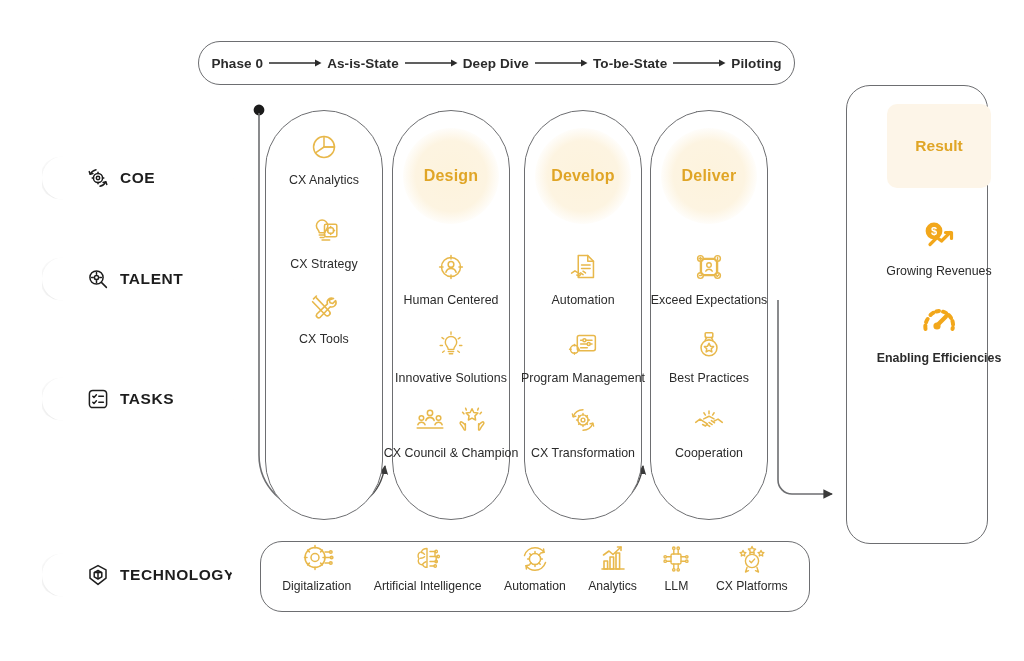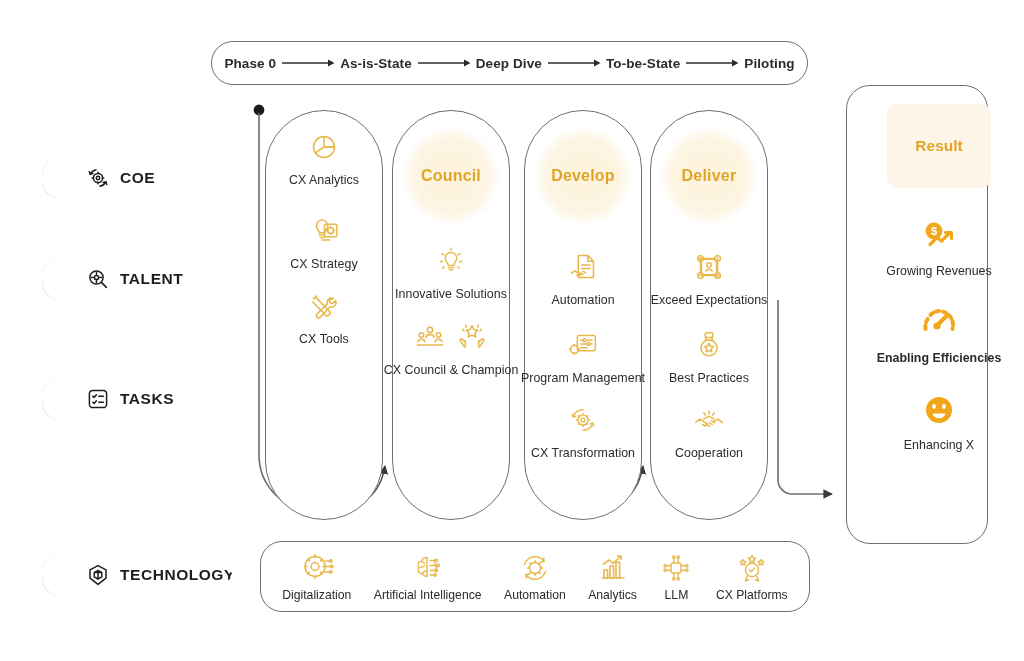--- a/index.html
+++ b/index.html
@@ -9,21 +9,21 @@
     font-family: "Liberation Sans", sans-serif;
     overflow: hidden;
   }
   #stage { position: relative; width: 1024px; height: 661px; }
 
   
   #wires { position: absolute; inset: 0; width: 1024px; height: 661px; pointer-events: none; z-index: 1; }
 
   
   .phase-bar {
-    position: absolute; left: 211px; top: 41px;
+    position: absolute; left: 198px; top: 41px;
     width: 597px; height: 44px;
     border: 1.3px solid #6d6e71;
     border-radius: 22px;
     display: flex; align-items: center; justify-content: center;
     gap: 0px;
     background: #fff;
     z-index: 3;
   }
   .phase-label {
     font-size: 13.5px; font-weight: 700; color: #2b2b2b;
@@ -113,21 +113,21 @@
   .r-sp3 { margin-top: 22px; }
 
   
   .tech-bar {
     position: absolute; left: 260px; top: 541px;
     width: 550px; height: 71px;
     border: 1.2px solid #6d6e71;
     border-radius: 22px;
     background: #fff;
     z-index: 3;
-    display: flex; align-items: center; justify-content: space-around;
+    display: flex; align-items: flex-start; justify-content: space-around;
     padding: 0 10px;
   }
   .tech-item { display: flex; flex-direction: column; align-items: center; }
   .tech-item .tico { width: 34px; height: 34px; }
   .tech-item .tlbl { margin-top: 3px; font-size: 12.2px; color: #2b2b2b; white-space: nowrap; }
 </style>
 </head>
 <body>
 
 <div id="stage">
@@ -273,23 +273,36 @@
             <path d="M30 12.2a4.6 4.6 0 0 0-6.4 5.6L12.5 28.4a2.5 2.5 0 0 0 3.5 3.5l10.6-11.1a4.6 4.6 0 0 0 5.6-6.4l-3 3-2.8-.8-.8-2.8z"></path>
           </g>
         </svg>
       </div>
       <div class="lbl">CX Tools</div>
     </div>
   </div>
 
   <div class="stage-col" style="left:376px">
     <div class="stage-head">
-      <span>Council</span>
-    </div>
-
+      <span>Design</span>
+    </div>
+
+    <div class="item sp-a">
+      <div class="ico-row">
+        <svg class="ico" viewBox="0 0 40 40">
+          <g fill="none" stroke="#e8b84b" stroke-width="1.6" stroke-linecap="round" stroke-linejoin="round">
+            <circle cx="20" cy="20" r="10"></circle>
+            <circle cx="20" cy="17.3" r="3"></circle>
+            <path d="M14.6 25.6a5.6 5.6 0 0 1 10.8 0"></path>
+            <path d="M20 8v3.6M20 28.4V32M8 20h3.6M28.4 20H32"></path>
+          </g>
+        </svg>
+      </div>
+      <div class="lbl">Human Centered</div>
+    </div>
 
     <div class="item sp-b">
       <div class="ico-row">
         <svg class="ico" viewBox="0 0 40 40">
           <g fill="none" stroke="#e8b84b" stroke-width="1.5" stroke-linecap="round" stroke-linejoin="round">
             <path d="M15.5 21a6 6 0 1 1 9 0c-1.1 1.3-1.5 2.1-1.6 3.6h-5.8c-.1-1.5-.5-2.3-1.6-3.6z"></path>
             <path d="M17.2 26.8h5.6M18.2 29.2h3.6"></path>
             <path d="M20 6.2v2.4M10.5 12.2l1.9 1.3M29.5 12.2l-1.9 1.3M8.6 20.6h2.4M29 20.6h2.4M11.2 27.6l1.7-1.3M28.8 27.6l-1.7-1.3"></path>
           </g>
         </svg>
@@ -456,29 +469,20 @@
           <path d="M8.5 28A14 14 0 0 1 11 17.5" stroke-dasharray="3.6 3.2"></path>
           <path d="M13.5 14A14 14 0 0 1 22 10" stroke-dasharray="3.6 3.2"></path>
           <path d="M26 10.7A14 14 0 0 1 35.5 28" stroke-dasharray="3.6 3.2"></path>
         </g>
         <path d="M29 15.5 20.5 24" fill="none" stroke="#f2a71b" stroke-width="4.2" stroke-linecap="round"></path>
         <circle cx="20" cy="25" r="3.6" fill="#f2a71b"></circle>
       </svg>
       <div class="rlbl">Enabling Efficiencies</div>
     </div>
 
-    <div class="r-item r-sp3">
-      <svg class="rico" viewBox="0 0 44 44">
-        <circle cx="22" cy="22" r="13" fill="#f2a71b"></circle>
-        <ellipse cx="17" cy="18.5" rx="1.9" ry="2.4" fill="#fff"></ellipse>
-        <ellipse cx="27" cy="18.5" rx="1.9" ry="2.4" fill="#fff"></ellipse>
-        <path d="M15.5 25.5a6.8 6.8 0 0 0 13 0z" fill="#fff"></path>
-      </svg>
-      <div class="rlbl">Enhancing X</div>
-    </div>
   </div>
 
   <div class="tech-bar">
     <div class="tech-item">
       <svg class="tico" viewBox="0 0 34 34">
         <g fill="none" stroke="#e8b84b" stroke-width="1.5" stroke-linecap="round" stroke-linejoin="round">
           <path d="M15 5.5a10 10 0 1 0 0 20 10 10 0 0 0 0-20z"></path>
           <circle cx="15" cy="15.5" r="4"></circle>
           <path d="M15 3.5v2.5M15 25v2.5M4.5 15.5H7M23 15.5h2.5M7.6 8.1l1.8 1.8M20.6 21.1l1.8 1.8M22.4 8.1l-1.8 1.8M9.4 21.1l-1.8 1.8"></path>
           <path d="M25 10h5M25 15.5h6M25 21h5"></path>

